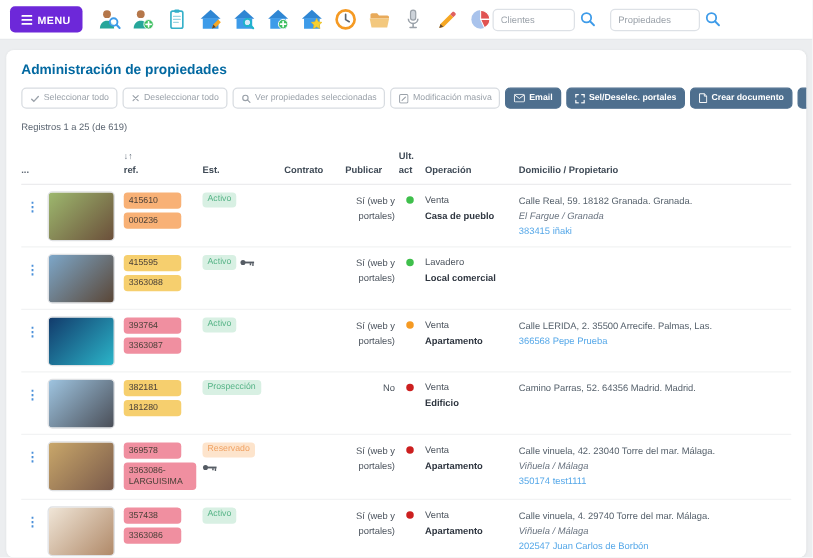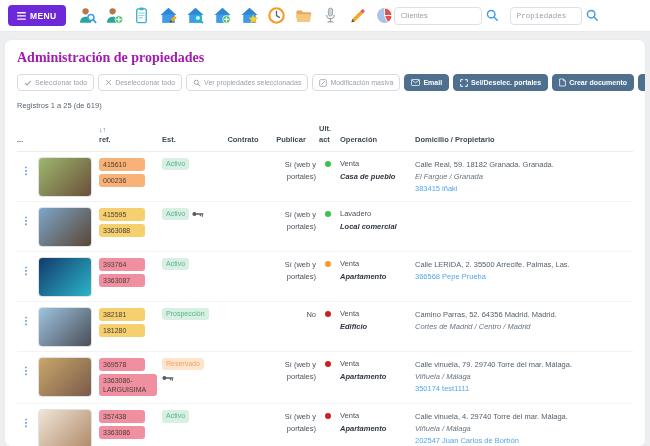--- a/index.html
+++ b/index.html
@@ -20,34 +20,34 @@
   .menu-btn {
     background:#6d28d9; color:#fff; border:none; border-radius:4px;
     height:21px; padding:0 9px; font-size:8.5px; font-weight:bold;
     display:inline-flex; align-items:center; gap:4px; cursor:pointer;
     font-family:"Liberation Sans", sans-serif; letter-spacing:.4px;
   }
   .tool-icons { display:flex; align-items:center; gap:8px; margin-left:12px; }
   .ticon { width:19px; height:19px; display:inline-flex; cursor:pointer; }
   .searches { margin-left:auto; display:flex; align-items:center; gap:3px; padding-right:112px; }
   .search-input {
-    width:88px; height:18px; border:1px solid #dde1e6; border-radius:4px;
+    width:66px; height:18px; border:1px solid #dde1e6; border-radius:4px;
     font-size:7.5px; padding:0 6px; color:#777; outline:none;
     font-family:"Liberation Sans", sans-serif;
   }
   .search-input::placeholder { color:#9aa1a9; }
   .mag-btn { border:none; background:none; padding:0; width:17px; height:17px; cursor:pointer; margin-right:5px; }
 
   
   .panel {
     background:#fff; margin:8px 5px 0; border-radius:6px;
     padding:6px 12px 0; height:406px; overflow:hidden;
     box-shadow:0 0 2px rgba(0,0,0,.05);
   }
-  .page-title { font-size:14px; font-weight:600; color:#a21caf; margin:4px 0 8px;font-family:Liberation Serif, serif; }
+  .page-title { font-size:11px; font-weight:600; color:#0369a1; margin:4px 0 8px; }
   .actions { display:flex; gap:4px; }
   .btn {
     display:inline-flex; align-items:center; gap:3px; white-space:nowrap;
     border-radius:4px; font-size:7px; padding:0 6px; height:17px; cursor:pointer;
     font-family:"Liberation Sans", sans-serif;
   }
   .obtn { background:#fff; border:1px solid #d8dce1; color:#9aa1a9; }
   .sbtn { background:#4e6f8e; border:1px solid #4e6f8e; color:#fff; font-weight:600; }
   .records { font-size:7.5px; color:#5a6470; margin:10px 0 0; }
 
@@ -92,21 +92,21 @@
   .keywrap.show { display:inline-flex; }
   .kb.show { display:block; margin-top:4px; }
   .c-contrato { text-align:center; color:#4a525c; padding-top:3px; }
   .c-publicar { text-align:right; color:#4a525c; line-height:1.55; padding-top:3px; }
   .c-dot { text-align:center; }
   .dot { display:inline-block; width:6px; height:6px; border-radius:50%; margin-top:5px; }
   .dot-green  { background:#3fbf4c; }
   .dot-orange { background:#f59a23; }
   .dot-red    { background:#cc1f1f; }
   .oper  { color:#4a525c; padding-top:3px; }
-  .ptype { color:#2f3640; font-weight:bold; margin-top:4px;font-style:italic; }
+  .ptype { color:#2f3640; font-weight:bold; margin-top:4px; }
   .c-dom { line-height:1.6; padding-top:3px; }
   .addr  { color:#55606b; }
   .zone  { color:#6a7480; font-style:italic; }
   .owner { color:#54a7e8; cursor:pointer; text-decoration:none; display:block; }
 </style>
 </head>
 <body>
 
 <div class="topbar">
   <button class="menu-btn">
@@ -213,21 +213,21 @@
   </div>
 
   <div class="searches">
     <input class="search-input" placeholder="Clientes" style="">
     <button class="mag-btn">
       <svg viewBox="0 0 16 16" width="15" height="15">
         <circle cx="6.6" cy="6.6" r="4" fill="none" stroke="#3d9be9" stroke-width="1.5"></circle>
         <line x1="9.6" y1="9.6" x2="13" y2="13" stroke="#3d9be9" stroke-width="1.6" stroke-linecap="round"></line>
       </svg>
     </button>
-    <input class="search-input" style="width: 72px; font-family: Liberation Mono, monospace;" placeholder="Propiedades">
+    <input class="search-input" style="width: 72px;" placeholder="Propiedades">
     <button class="mag-btn">
       <svg viewBox="0 0 16 16" width="15" height="15">
         <circle cx="6.6" cy="6.6" r="4" fill="none" stroke="#3d9be9" stroke-width="1.5"></circle>
         <line x1="9.6" y1="9.6" x2="13" y2="13" stroke="#3d9be9" stroke-width="1.6" stroke-linecap="round"></line>
       </svg>
     </button>
   </div>
 </div>
 
 <div class="panel">
@@ -425,21 +425,20 @@
     </div>
     <div class="cell c-contrato"></div>
     <div class="cell c-publicar">No</div>
     <div class="cell c-dot"><span class="dot dot-red"></span></div>
     <div class="cell c-oper">
       <div class="oper">Venta</div>
       <div class="ptype">Edificio</div>
     </div>
     <div class="cell c-dom">
       <div class="addr">Camino Parras, 52. 64356 Madrid. Madrid.</div>
-      <div class="zone">Cortes de Madrid / Centro / Madrid</div>
     </div>
   </div>
       <div class="trow">
     <div class="cell c-kebab"><span class="kebab">⋮</span></div>
     <div class="cell c-photo">
           <div class="thumb" style="background: linear-gradient(135deg, rgb(201, 167, 106), rgb(122, 90, 74));"></div>
         </div>
     <div class="cell c-ref">
           <span class="badge b-pink">369578</span>
           <span class="badge b-pink">3363086-LARGUISIMA</span>
@@ -459,21 +458,21 @@
       </span>
     </div>
     <div class="cell c-contrato"></div>
     <div class="cell c-publicar">Sí (web y portales)</div>
     <div class="cell c-dot"><span class="dot dot-red"></span></div>
     <div class="cell c-oper">
       <div class="oper">Venta</div>
       <div class="ptype">Apartamento</div>
     </div>
     <div class="cell c-dom">
-      <div class="addr">Calle vinuela, 79. 29740 Torre del mar. Málaga.</div>
+      <div class="addr">Calle vinuela, 42. 23040 Torre del mar. Málaga.</div>
       <div class="zone">Viñuela / Málaga</div>
       <a class="owner">350174 test1111</a>
     </div>
   </div>
       <div class="trow">
     <div class="cell c-kebab"><span class="kebab">⋮</span></div>
     <div class="cell c-photo">
           <div class="thumb" style="background: linear-gradient(135deg, rgb(240, 230, 216), rgb(176, 137, 104));"></div>
         </div>
     <div class="cell c-ref">

